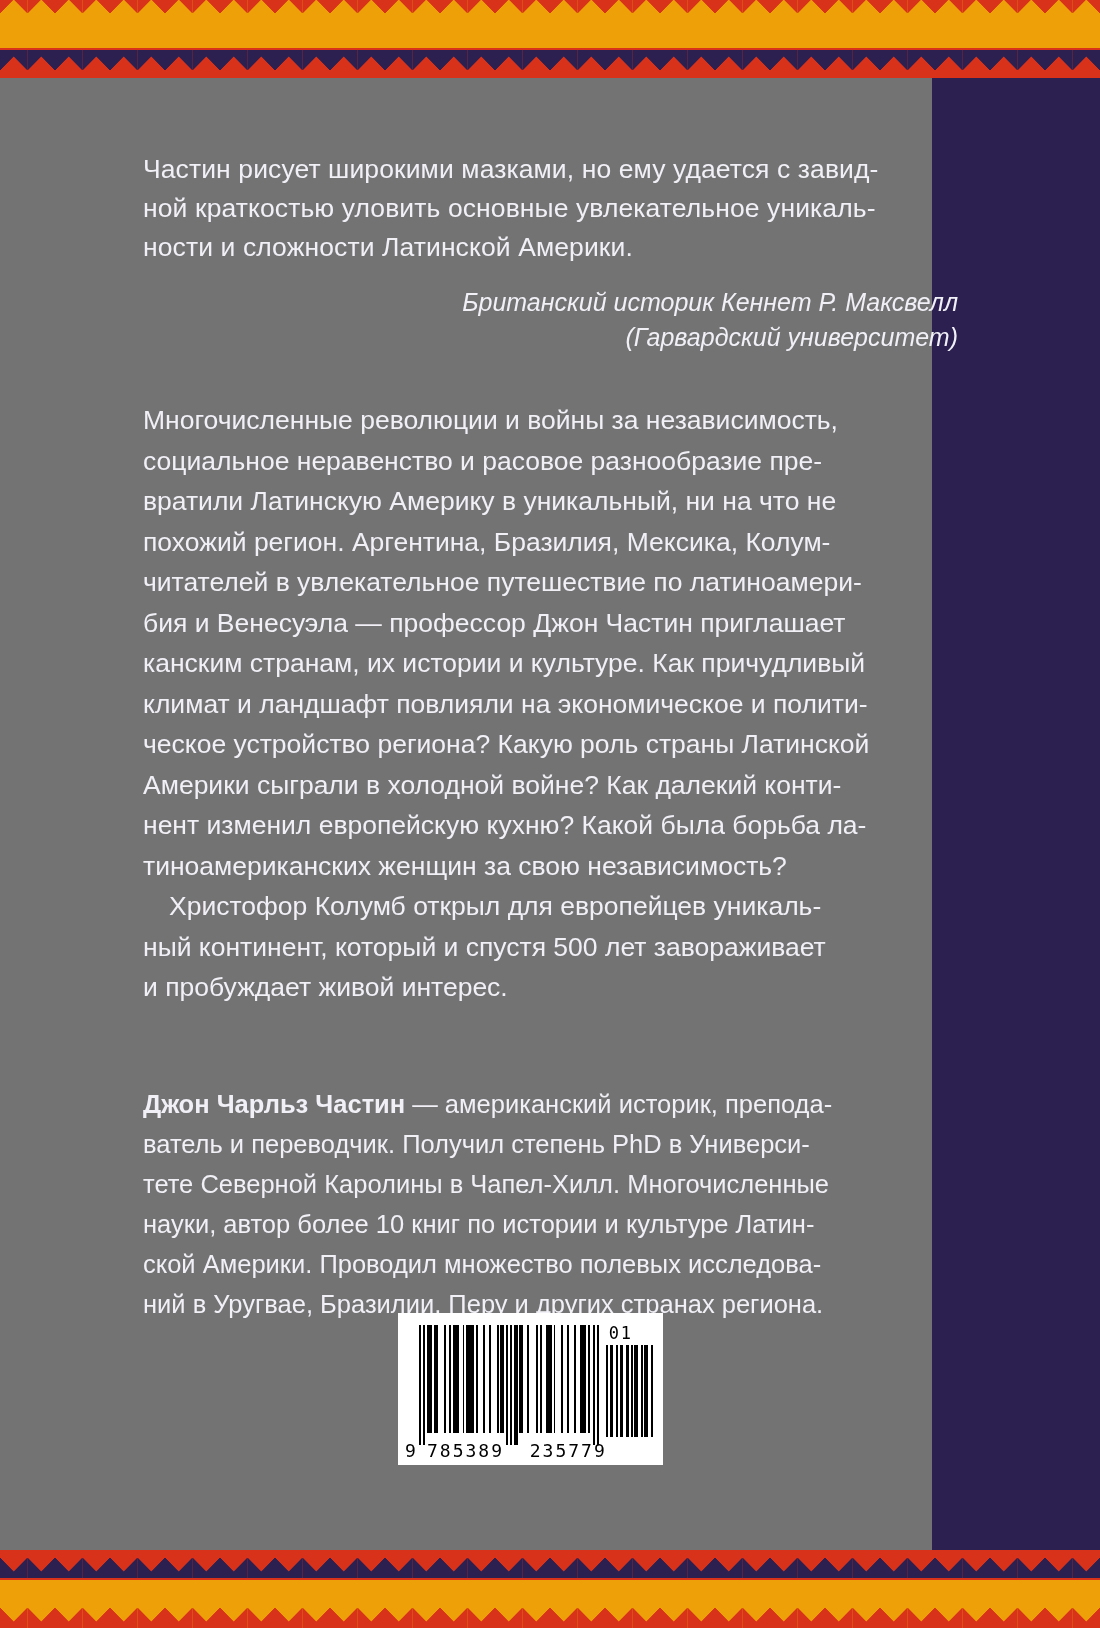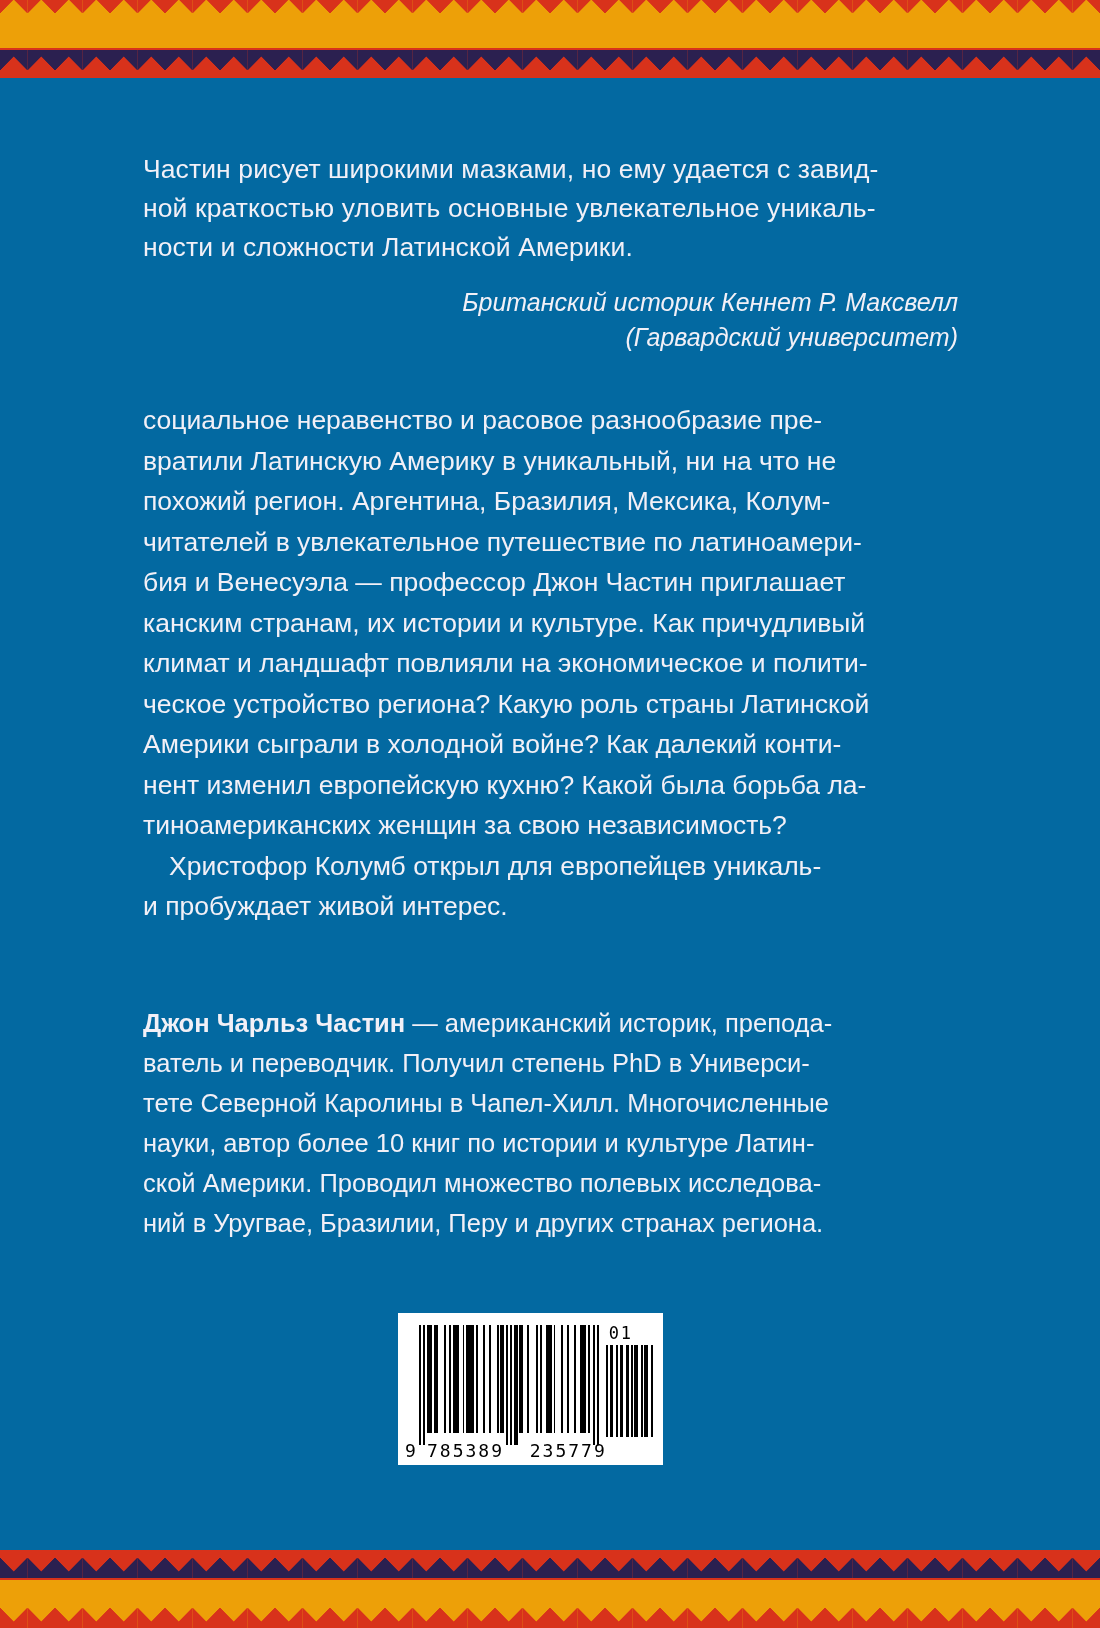--- a/index.html
+++ b/index.html
@@ -4,22 +4,22 @@
 <style>
   * { margin:0; padding:0; box-sizing:border-box; }
   html, body {
     width:1100px; height:1628px;
     background:#2b2050;
     font-family:"Liberation Sans", sans-serif;
     overflow:hidden;
   }
   .cover {
     position:relative;
-    width:1100px; height:1628px;
-    background:#0369a1;
+    width:932px; height:1628px;
+    background:#737373;
   }
 
   
   .zig {
     position:absolute; left:0; width:1100px;
     overflow:hidden;
   }
   .zig-top { top:0; height:78px; }
   .zig-bottom { bottom:0; height:78px; }
 
@@ -198,34 +198,36 @@
       <span class="quote-line last">ности и сложности Латинской Америки.</span>
     </div>
 
     <div class="attrib">
       <span class="attrib-line">Британский историк Кеннет Р. Максвелл</span>
       <span class="attrib-line">(Гарвардский университет)</span>
     </div>
 
     <div class="blurb">
       <p>
+        <span class="blurb-line">Многочисленные революции и войны за независимость,</span>
         <span class="blurb-line">социальное неравенство и расовое разнообразие пре-</span>
         <span class="blurb-line">вратили Латинскую Америку в уникальный, ни на что не</span>
         <span class="blurb-line">похожий регион. Аргентина, Бразилия, Мексика, Колум-</span>
         <span class="blurb-line">читателей в увлекательное путешествие по латиноамери-</span>
         <span class="blurb-line">бия и Венесуэла — профессор Джон Частин приглашает</span>
         <span class="blurb-line">канским странам, их истории и культуре. Как причудливый</span>
         <span class="blurb-line">климат и ландшафт повлияли на экономическое и полити-</span>
         <span class="blurb-line">ческое устройство региона? Какую роль страны Латинской</span>
         <span class="blurb-line">Америки сыграли в холодной войне? Как далекий конти-</span>
         <span class="blurb-line">нент изменил европейскую кухню? Какой была борьба ла-</span>
         <span class="blurb-line last">тиноамериканских женщин за свою независимость?</span>
       </p>
       <p>
         <span class="blurb-line"><span class="indent"></span><span>Христофор Колумб открыл для европейцев уникаль-</span></span>
+        <span class="blurb-line">ный континент, который и спустя 500 лет завораживает</span>
         <span class="blurb-line last">и пробуждает живой интерес.</span>
       </p>
     </div>
 
     <div class="bio">
       <span class="bio-line"><span class="bio-name">Джон Чарльз Частин</span><span> — американский историк, препода-</span></span>
       <span class="bio-line">ватель и переводчик. Получил степень PhD в Универси-</span>
       <span class="bio-line">тете Северной Каролины в Чапел-Хилл. Многочисленные</span>
       <span class="bio-line">науки, автор более 10 книг по истории и культуре Латин-</span>
       <span class="bio-line">ской Америки. Проводил множество полевых исследова-</span>

